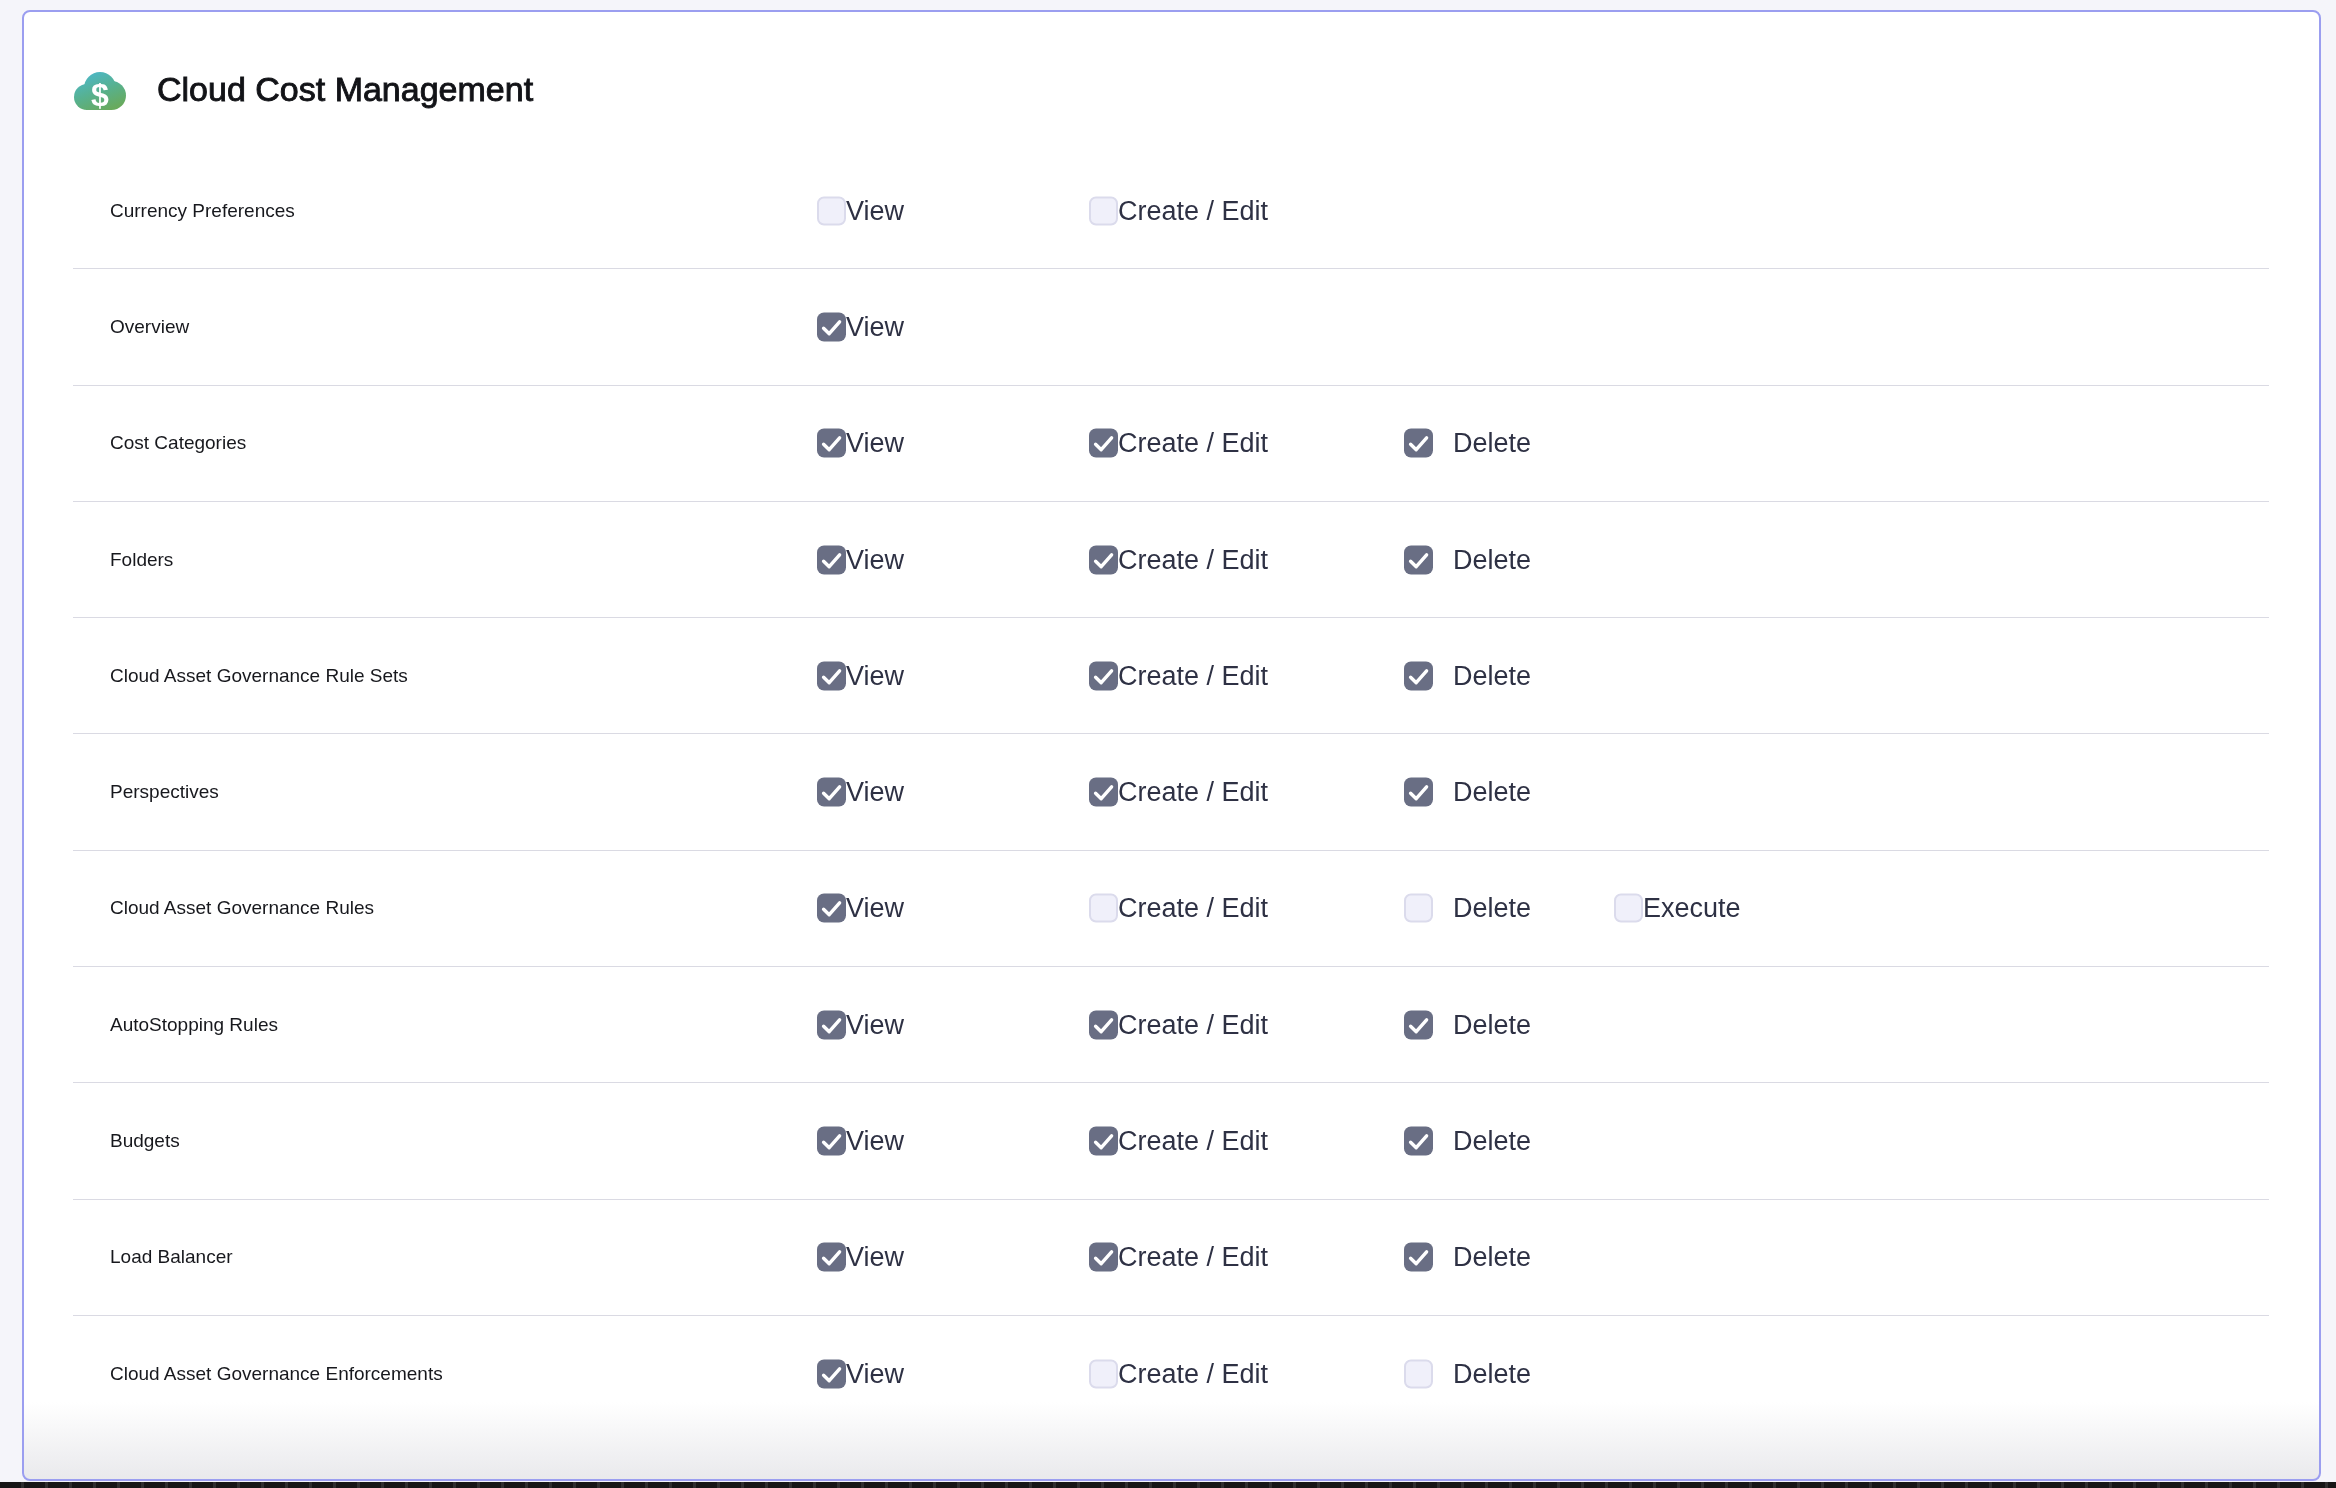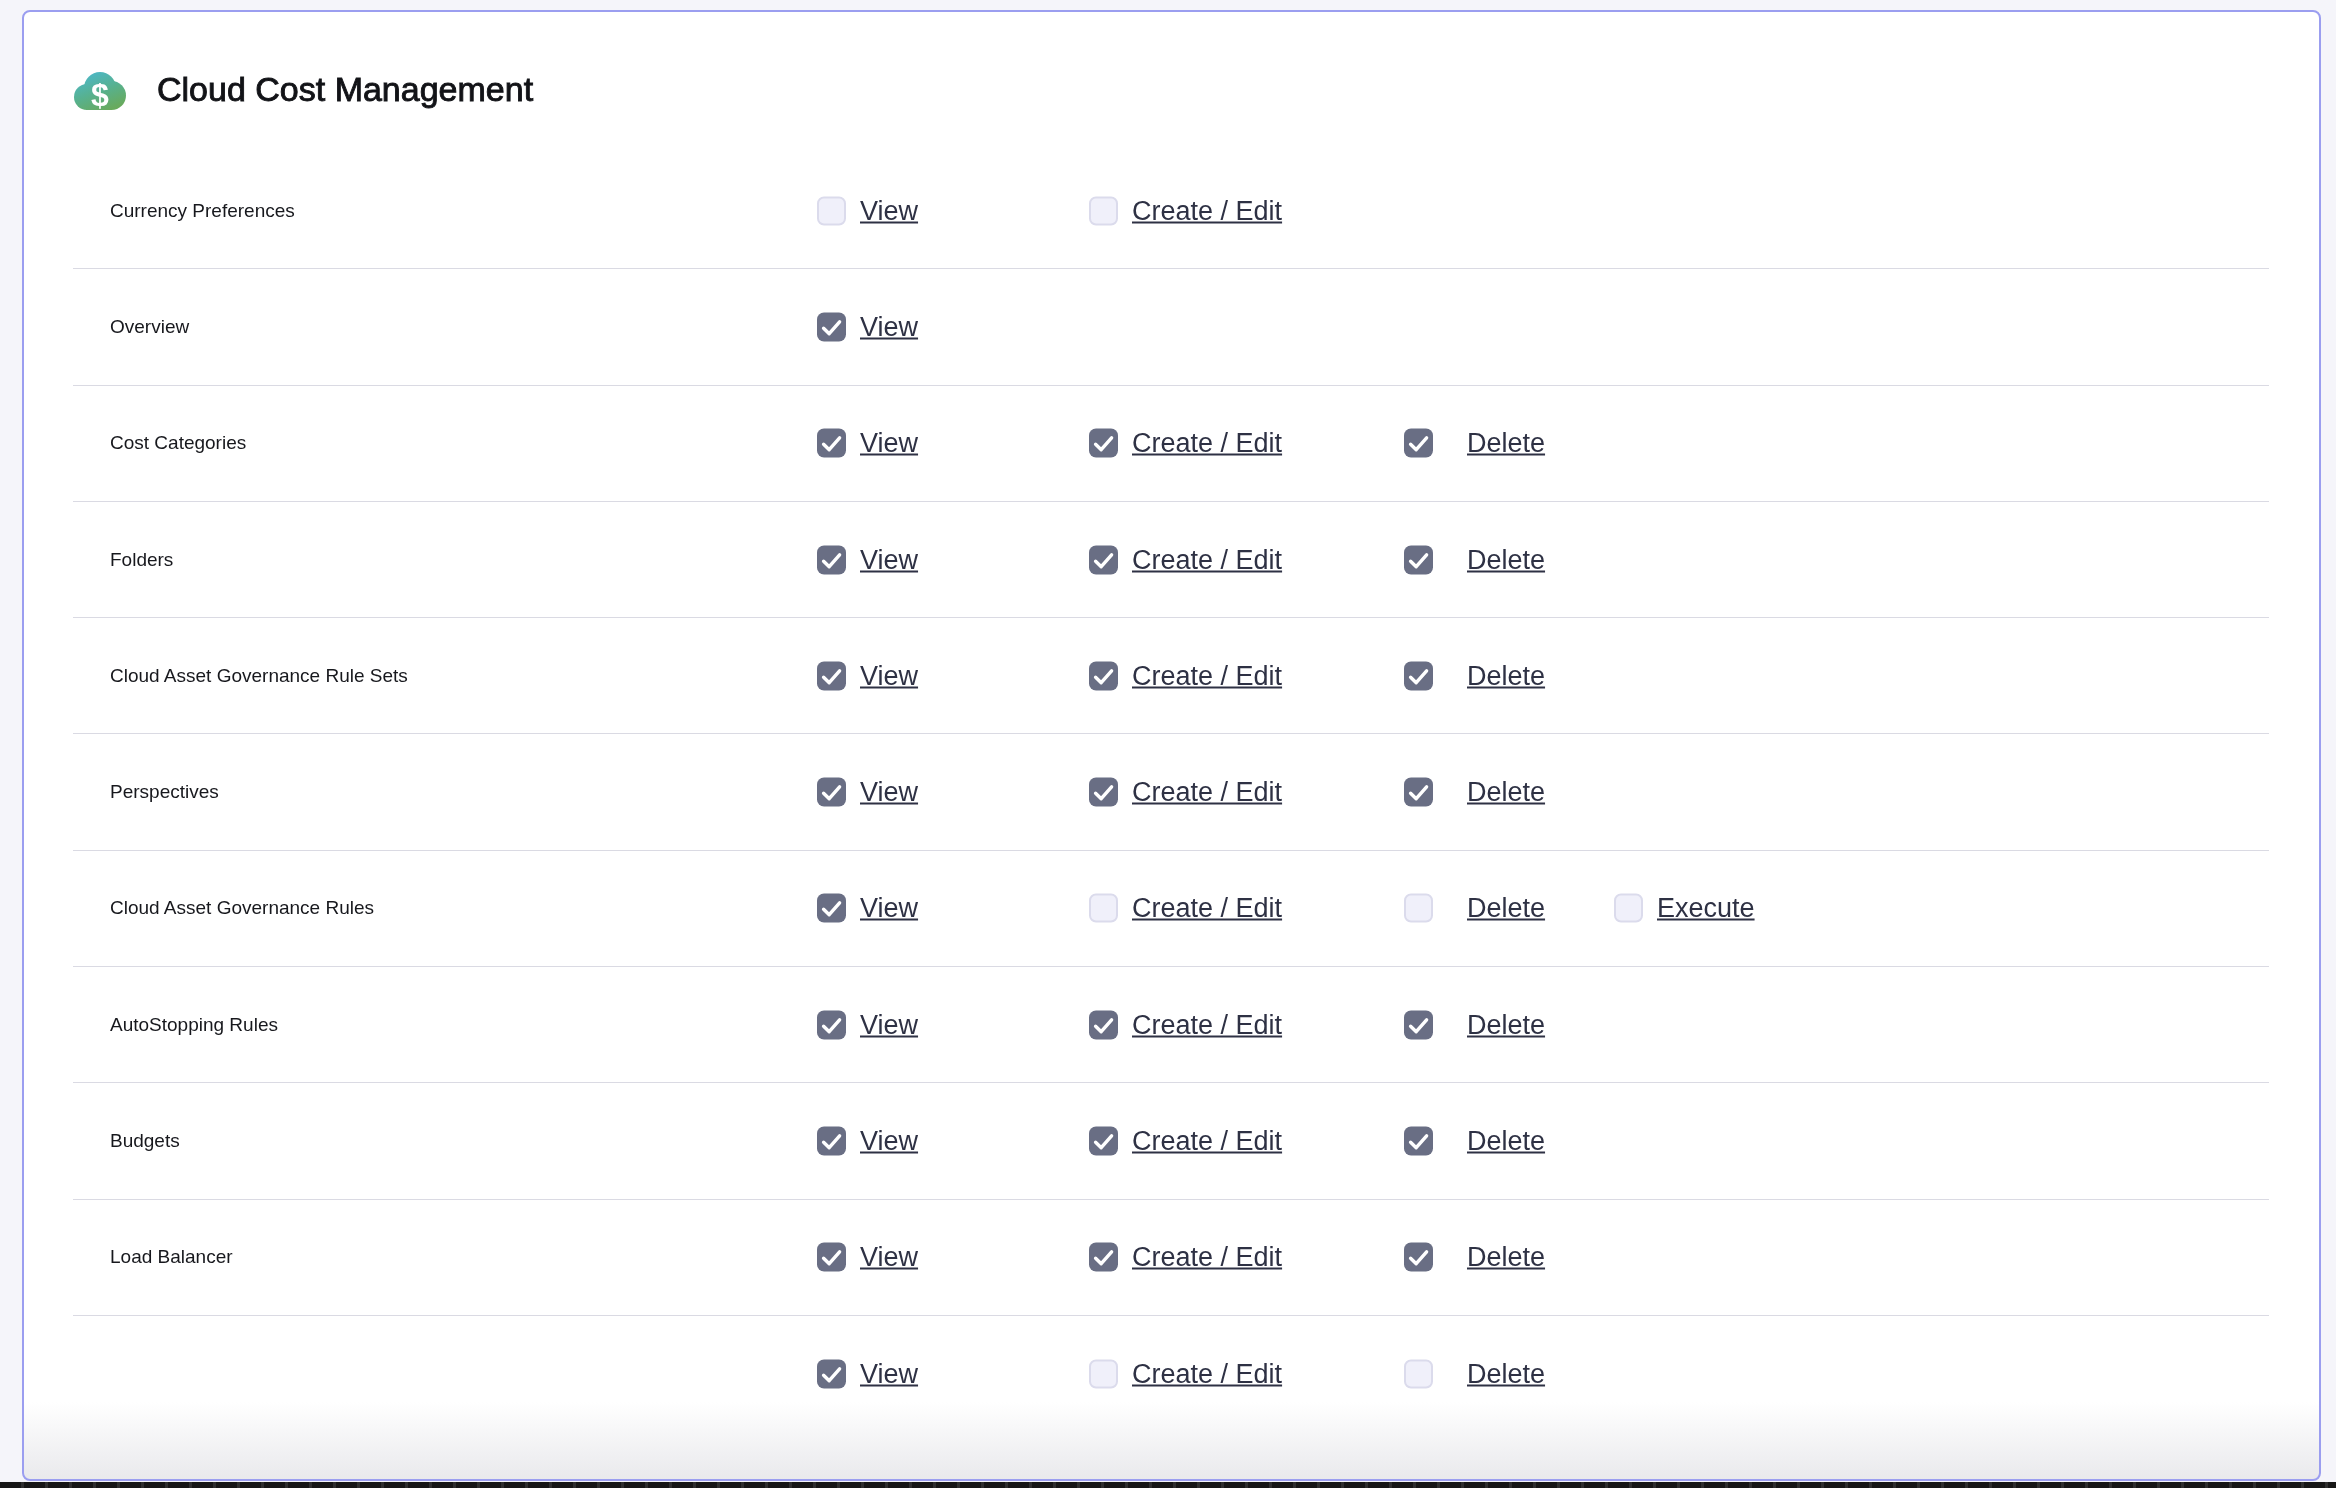--- a/index.html
+++ b/index.html
@@ -30,21 +30,21 @@
     font-size:19px;color:#17181d;
   }
   .cb{position:absolute;top:50%;transform:translateY(-50%);display:flex;align-items:center;}
   .c1{left:744px;} .c2{left:1016px;} .c3{left:1331px;gap:20px;} .c4{left:1541px;text-align:right;}
   .box{
     width:29px;height:29px;border-radius:7px;box-sizing:border-box;flex:0 0 auto;
   }
   .off .box{background:#f0f0fa;border:2px solid #dbdbec;}
   .on  .box{background:#696e84;display:flex;align-items:center;justify-content:center;}
   .ckm{display:block;}
-  .cb .lbl{margin-left:14px;font-size:27px;color:#2e3144;text-decoration:underline;}
+  .cb .lbl{font-size:27px;color:#2e3144;}
   .bottombar{
     position:absolute;left:0;bottom:0;width:2336px;height:6px;
     background:repeating-linear-gradient(90deg,#161616 0 21px,#2e2e2e 21px 24px);
   }
 </style>
 </head>
 <body>
 <div class="card">
   <svg class="hdr-icon" width="52" height="38" viewBox="0 0 52 38">
     <defs>
@@ -292,20 +292,21 @@
       <span class="cb on c3">
           <span class="box">
             <svg class="ckm" width="29" height="29" viewBox="0 0 29 29">
               <path d="M6.6 15.7 L12.2 21.2 L22.6 9.3" fill="none" stroke="#ffffff" stroke-width="3.4" stroke-linecap="round" stroke-linejoin="round"></path>
             </svg>
           </span>
           <span class="lbl">Delete</span>
         </span>
     </div>
     <div class="row">
+        <span class="rlabel">Cloud Asset Governance Enforcements</span>
       <span class="cb on c1">
           <span class="box">
             <svg class="ckm" width="29" height="29" viewBox="0 0 29 29">
               <path d="M6.6 15.7 L12.2 21.2 L22.6 9.3" fill="none" stroke="#ffffff" stroke-width="3.4" stroke-linecap="round" stroke-linejoin="round"></path>
             </svg>
           </span>
           <span class="lbl">View</span>
         </span>
       <span class="cb off c2">
           <span class="box"></span>

